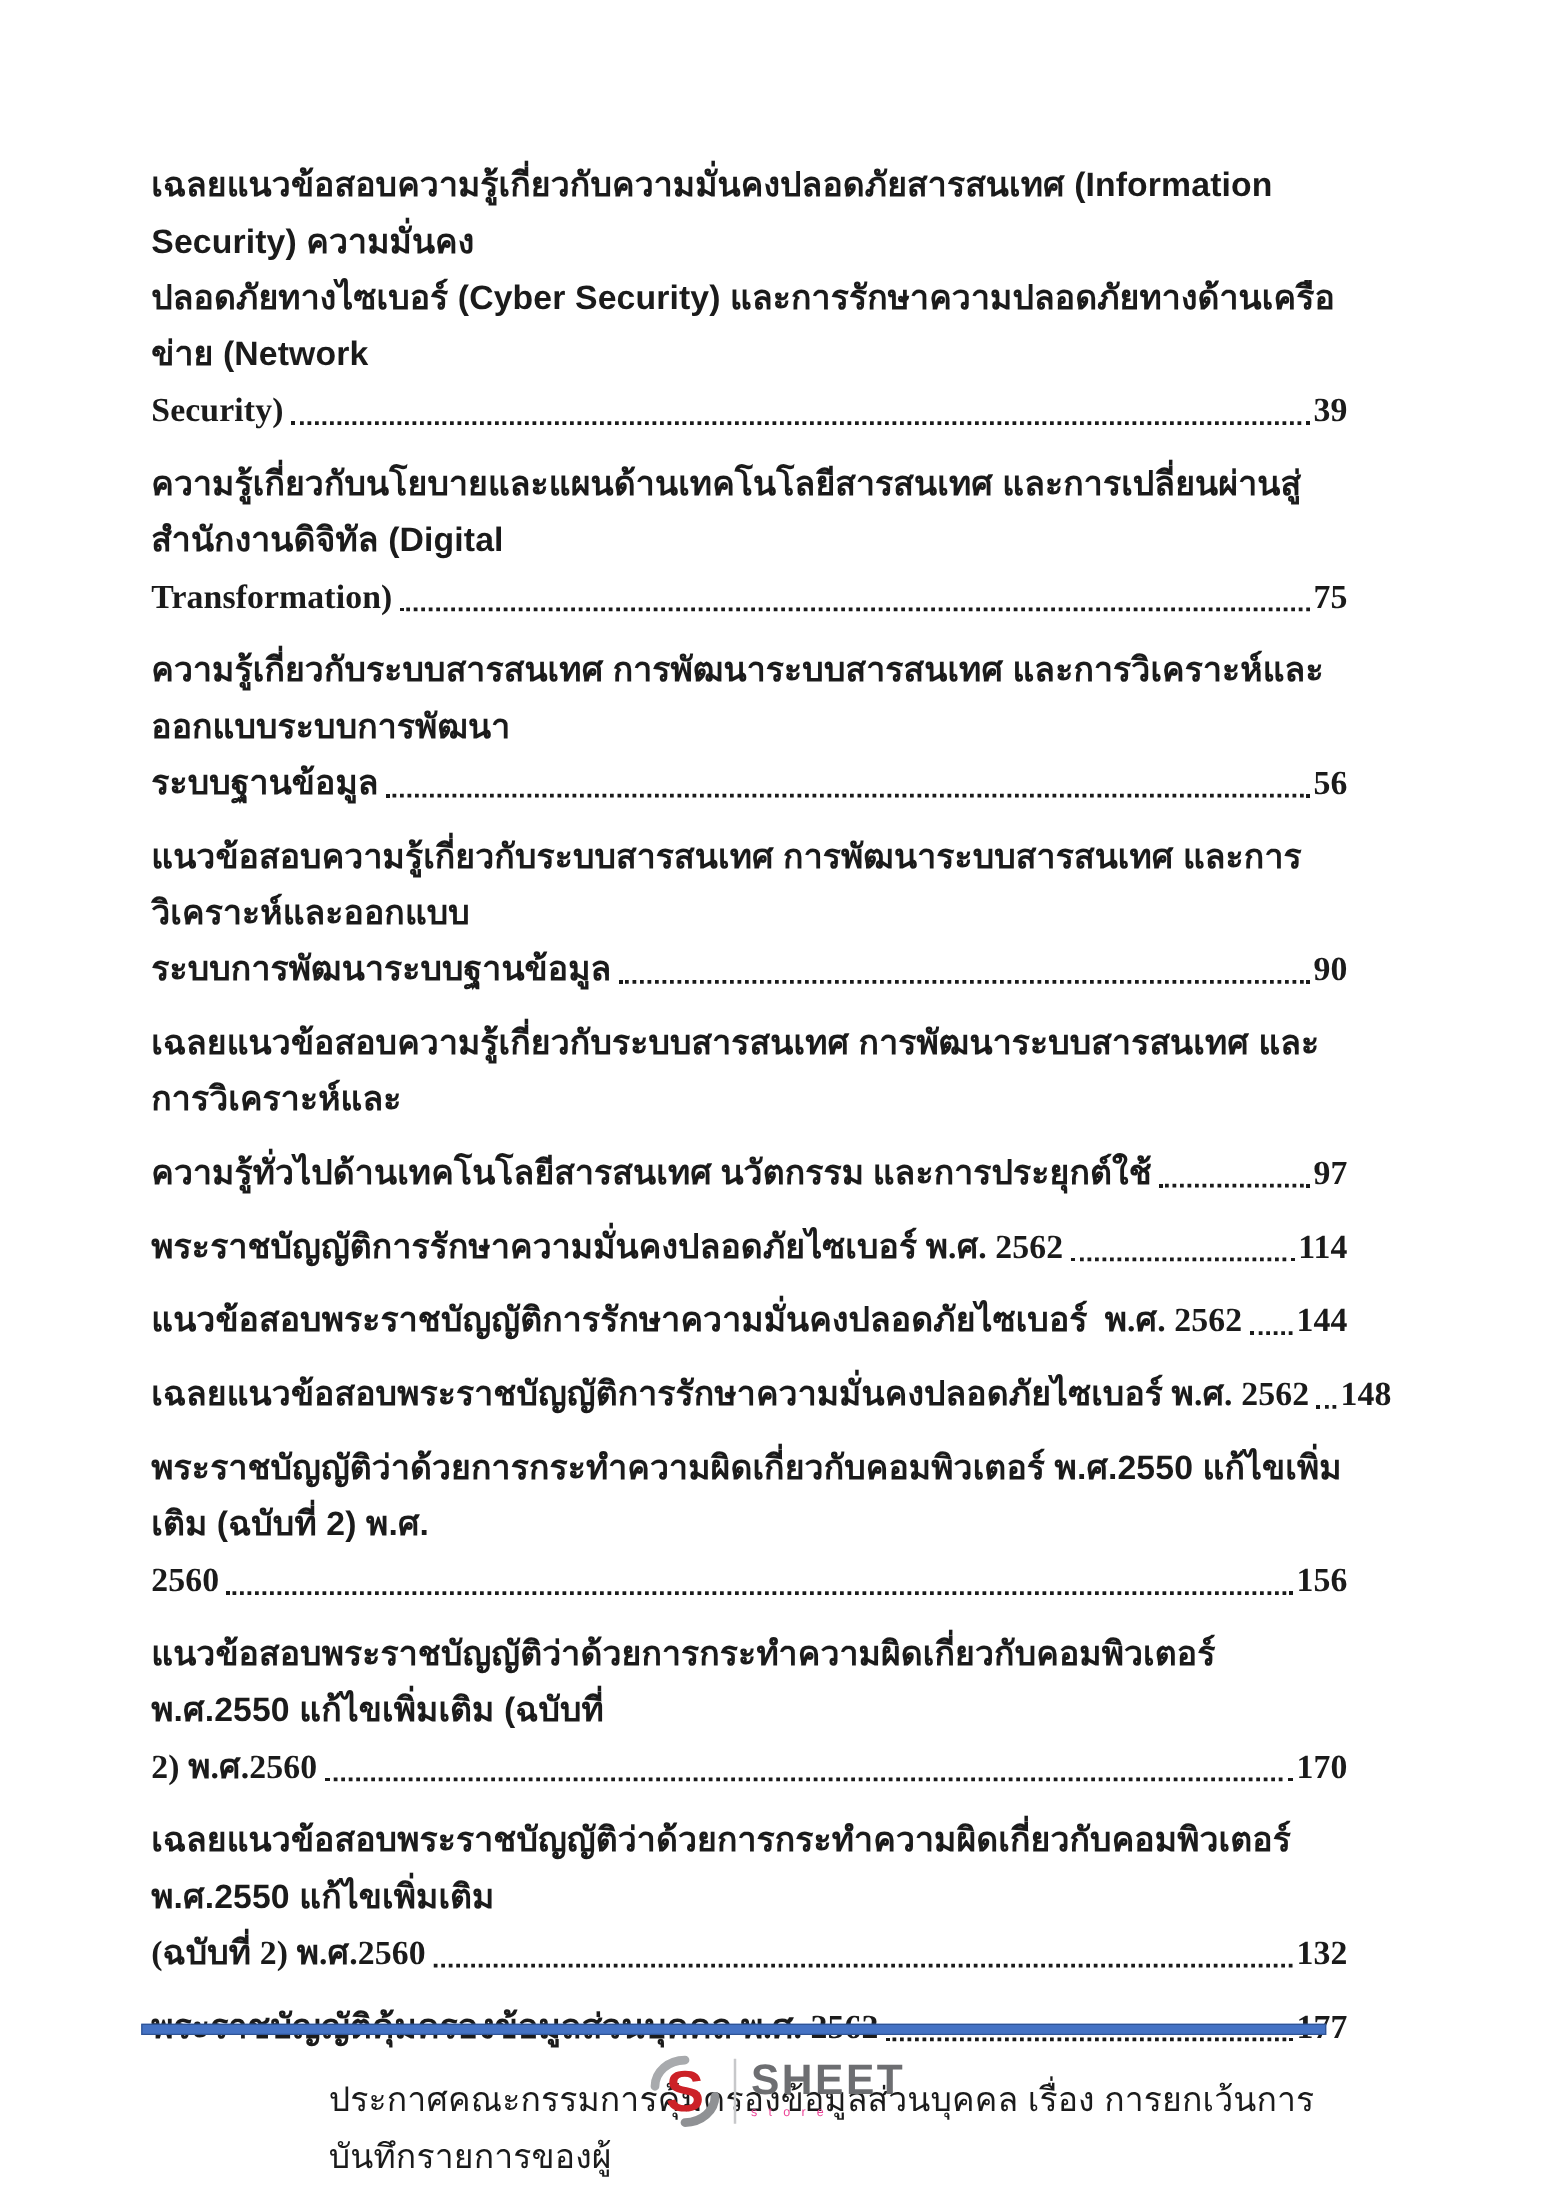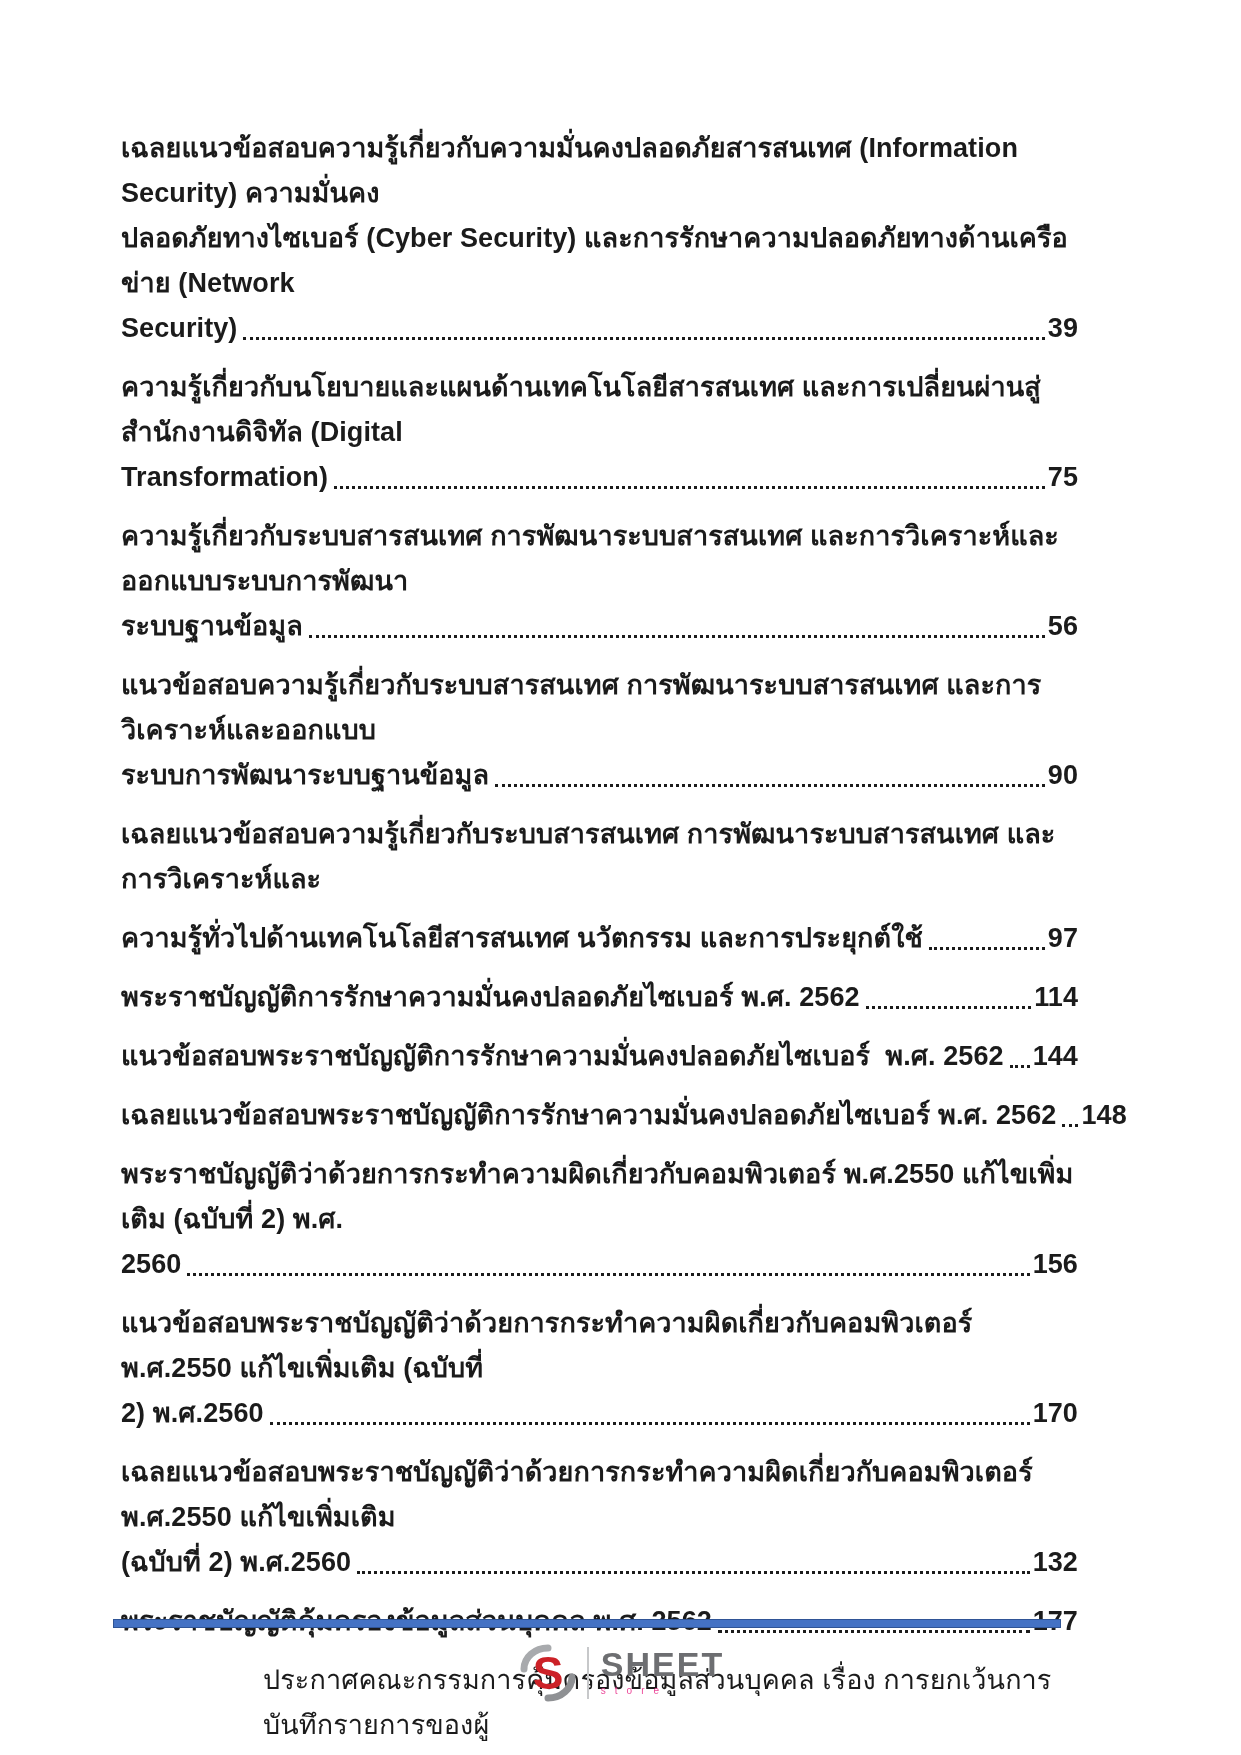--- a/index.html
+++ b/index.html
@@ -36,20 +36,21 @@
   }
   .line {
     white-space: pre-wrap;
   }
   .line.indent {
     padding-left: 142px;
   }
   .line.last {
     display: flex;
     align-items: flex-end;
+    font-family: Liberation Serif, serif;
   }
   .line.last .txt {
     flex: 0 0 auto;
     white-space: pre-wrap;
   }
   .dots {
     flex: 1 1 auto;
     min-width: 16px;
     height: 0;
     border-bottom: 3px dotted #1b1b1b;

